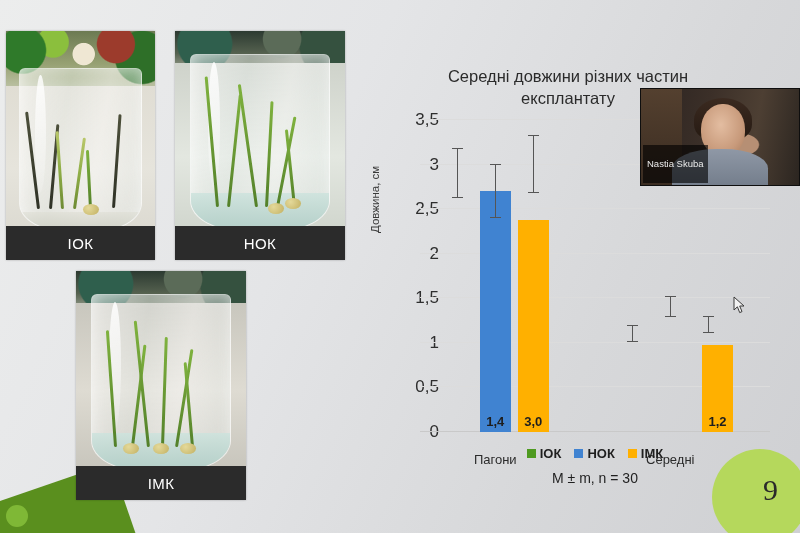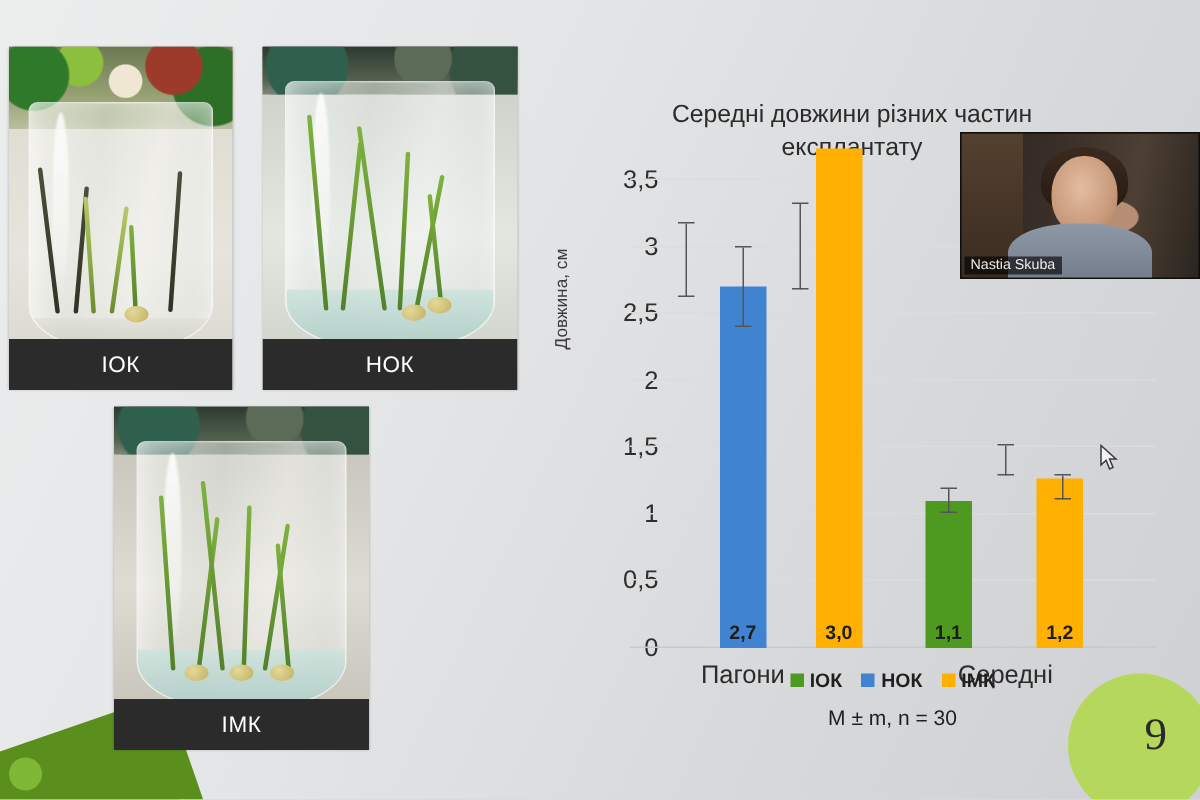--- a/index.html
+++ b/index.html
@@ -206,23 +206,23 @@
     width: 1px;
     background: #555;
   }
   .errcap {
     position:absolute;
     width: 11px; height: 1px;
     background: #555;
   }
   .xcat {
     position:absolute; top: 100%;
-    margin-top: 8px;
+    margin-top: 20px;
     text-align:center;
-    font-size: 17px; color: #2b2b2b;
+    font-size: 13px; color: #2b2b2b;
   }
   #legend {
     position:absolute; left: 63px; top: 418px; width: 350px;
     display:flex; justify-content:center; align-items:center; gap: 13px;
   }
   .legend-item { display:flex; align-items:center; gap: 4px; }
   .legend-swatch { width: 9px; height: 9px; }
   .legend-text { font-size: 13px; color: #1f1f1f; font-weight: bold; }
   #chart-note {
     position:absolute; left: 63px; top: 442px; width: 350px;
@@ -270,21 +270,21 @@
     border-radius: 46% 46% 0 0;
     background: linear-gradient(180deg,#8f98a6 0%,#707a88 100%);
   }
   .vid-neck {
     position:absolute; left:52%; top:62%;
     width: 22px; height: 16px; transform: translateX(-50%);
     background: #c79b7c;
   }
   #vid-name {
     position:absolute; left: 2px; bottom: 2px;
-    padding: 0 4px;
+    padding: 13px 4px;
     background: rgba(0,0,0,.62);
     color: #eaeaea;
     font-size: 9.5px;
     line-height: 12px;
     white-space: nowrap;
   }
 
   
   #watermark {
     position:absolute; left: 513px; top: 432px;
@@ -397,42 +397,39 @@
           <div class="gridline" style="bottom: 89.1429px;"></div>
           <div class="gridline" style="bottom: 133.714px;"></div>
           <div class="gridline" style="bottom: 178.286px;"></div>
           <div class="gridline" style="bottom: 222.857px;"></div>
           <div class="gridline" style="bottom: 267.429px;"></div>
           <div class="gridline" style="bottom: 312px;"></div>
           <div class="errbar" style="left: 37.25px; bottom: 234.446px; height: 48.1371px;"></div>
           <div class="errcap" style="left: 32.25px; bottom: 282.583px;"></div>
           <div class="errcap" style="left: 32.25px; bottom: 234.446px;"></div>
           <div class="bar" style="left: 59.75px; width: 31px; height: 240.686px; background: rgb(64, 131, 209);">
-            <div class="dlabel">2,7</div>
+            <div class="dlabel">1,4</div>
           </div>
           <div class="errbar" style="left: 75.25px; bottom: 213.943px; height: 53.4857px;"></div>
           <div class="errcap" style="left: 70.25px; bottom: 267.429px;"></div>
           <div class="errcap" style="left: 70.25px; bottom: 213.943px;"></div>
-          <div class="bar" style="left: 97.75px; width: 31px; height: 333px; background: rgb(255, 176, 0); margin-left: 26px;">
+          <div class="bar" style="left: 97.75px; width: 31px; height: 212px; background: rgb(255, 176, 0);">
             <div class="dlabel">3,0</div>
           </div>
           <div class="errbar" style="left: 113.25px; bottom: 238.903px; height: 57.0514px;"></div>
           <div class="errcap" style="left: 108.25px; bottom: 295.954px;"></div>
           <div class="errcap" style="left: 108.25px; bottom: 238.903px;"></div>
           <div class="xcat" style="left: 1.75px; width: 147px;">Пагони</div>
-          <div class="bar" style="left: 196.75px; width: 31px; height: 98.0571px; background: rgb(78, 154, 32);">
-            <div class="dlabel">1,1</div>
-          </div>
           <div class="errbar" style="left: 212.25px; bottom: 90.0343px; height: 16.0457px;"></div>
           <div class="errcap" style="left: 207.25px; bottom: 106.08px;"></div>
           <div class="errcap" style="left: 207.25px; bottom: 90.0343px;"></div>
           <div class="errbar" style="left: 250.25px; bottom: 114.994px; height: 19.6114px;"></div>
           <div class="errcap" style="left: 245.25px; bottom: 134.606px;"></div>
           <div class="errcap" style="left: 245.25px; bottom: 114.994px;"></div>
-          <div class="bar" style="left: 271px; width: 31px; height: 113px; background: rgb(255, 176, 0); padding-left: 28px;">
+          <div class="bar" style="left: 282px; width: 31px; height: 87px; background: rgb(255, 176, 0); padding-left: 28px;">
             <div class="dlabel">1,2</div>
           </div>
           <div class="errbar" style="left: 288.25px; bottom: 98.9486px; height: 16.0457px;"></div>
           <div class="errcap" style="left: 283.25px; bottom: 114.994px;"></div>
           <div class="errcap" style="left: 283.25px; bottom: 98.9486px;"></div>
           <div class="xcat" style="left: 176.75px; width: 147px;">Середні</div>
         </div>
       <div id="legend">
           <div class="legend-item">
             <span class="legend-swatch" style="background: rgb(78, 154, 32);"></span>

